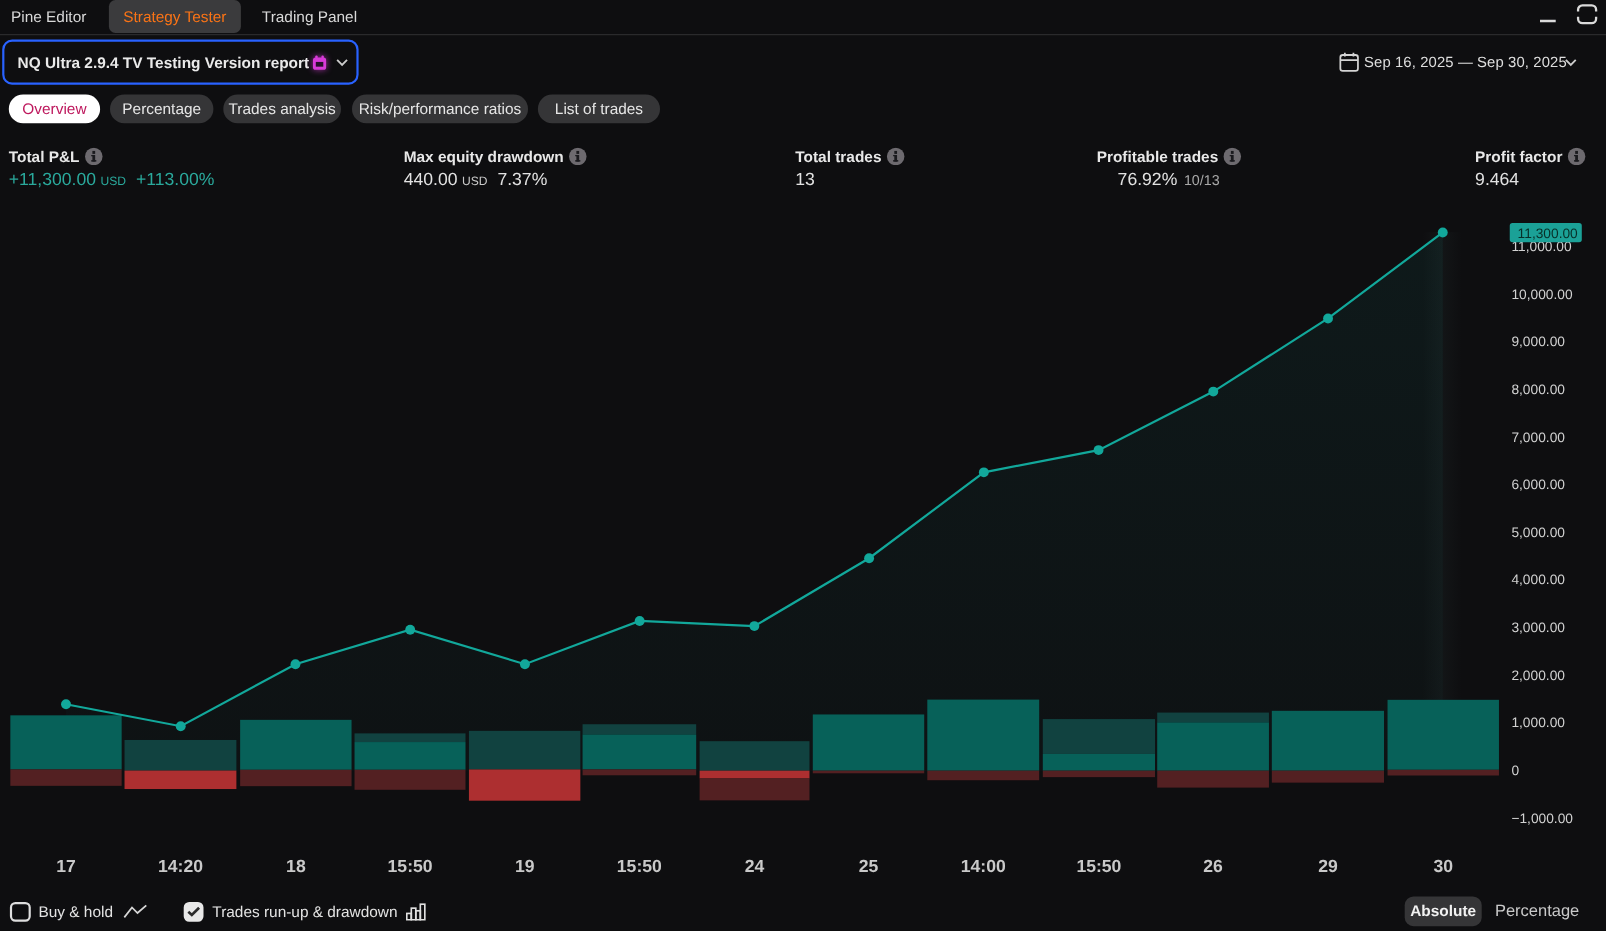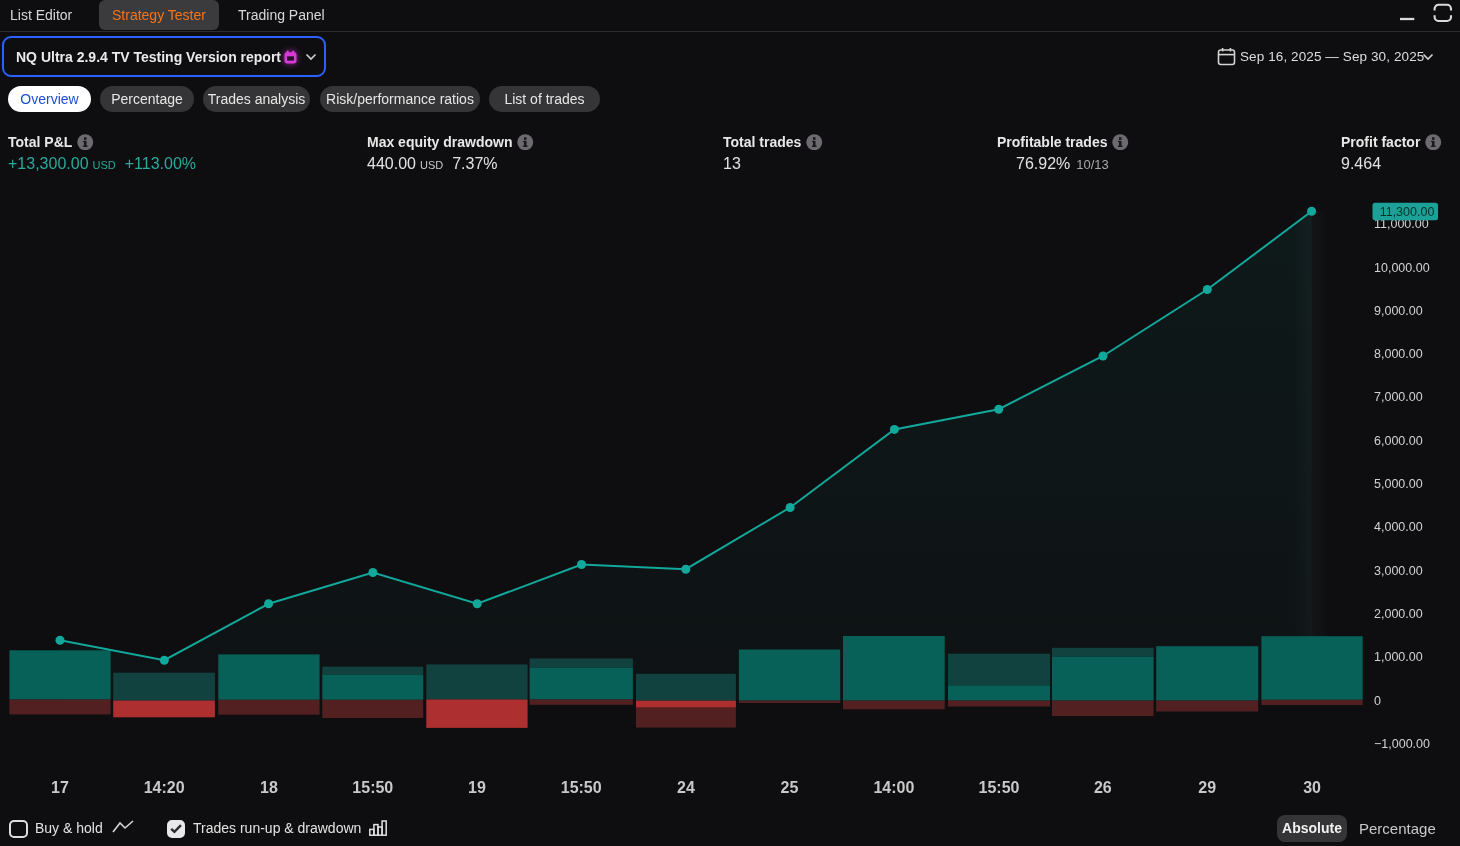--- a/index.html
+++ b/index.html
@@ -2,32 +2,32 @@
 <html><head><meta charset="utf-8"><style>
 * { margin:0; padding:0; box-sizing:border-box; }
 html,body { width:1460px; height:846px; background:#0e0e10; overflow:hidden;
   font-family:"Liberation Sans",sans-serif; position:relative; }
 .abs { position:absolute; }
 .topbar { left:0; top:0; width:1460px; height:32px; border-bottom:1.5px solid #2e2e30; }
 .toptab { position:absolute; top:0; height:30px; line-height:30px; font-size:14px; color:#d8d8d8; }
 .toptab.sel { background:#3b3b3d; border-radius:6px; color:#f97316; }
 .pill { position:absolute; top:86px; height:26px; line-height:26px; border-radius:13px; background:#353537;
   color:#e6e6e6; font-size:14px; text-align:center; }
-.pill.sel { background:#ffffff; color:#1d4ed8; }
+.pill.sel { background:#ffffff; color:#be185d; }
 .slabel { position:absolute; top:133px; font-size:14px; font-weight:bold; color:#e8e8e8; display:flex; align-items:flex-end; gap:5px; height:17px;}
 .sval { position:absolute; top:155px; font-size:16px; color:#e2e2e2; display:flex; align-items:baseline; height:19px;}
 .teal { color:#2aa99c; }
 .info { display:inline-flex; }
 .cb { position:absolute; width:18.5px; height:18.5px; border:2px solid #dedede; border-radius:5px; background:transparent; }
 .cb.on { background:#e8e8e8; border-color:#e8e8e8; display:flex; align-items:center; justify-content:center; }
-.leg { position:absolute; top:820px; font-size:14px; color:#e3e3e3; display:flex; align-items:flex-start; height:17px; }
+.leg { position:absolute; top:820px; font-size:14px; color:#e3e3e3; display:flex; align-items:center; height:17px; }
 </style></head><body>
 
 <div class="abs topbar"></div>
-<div class="toptab" style="left:10px">List Editor</div>
+<div class="toptab" style="left:10px">Pine Editor</div>
 <div class="toptab sel" style="left:99px;padding:0 13px">Strategy Tester</div>
 <div class="toptab" style="left:238px">Trading Panel</div>
 <svg width="18" height="24" viewBox="0 0 18 24" style="position:absolute;left:1398px;top:0px">
     <line x1="2" y1="19" x2="16.3" y2="19" stroke="#dadada" stroke-width="2.3"></line>
   </svg>
 <svg width="20" height="24" viewBox="0 0 20 24" style="position:absolute;left:1433px;top:0px">
     <path d="M1.6 10.5 V8.8 A4 4 0 0 1 5.6 4.8 H14 A4 4 0 0 1 18 8.8 V10.5 M18 15.3 V17 A4 4 0 0 1 14 21 H5.6 A4 4 0 0 1 1.6 17 V15.3" fill="none" stroke="#dadada" stroke-width="2.1"></path>
   </svg>
 
 <div class="abs" style="left:2px;top:36px;width:324px;height:41px;border:2px solid #2962ff;border-radius:9px;display:flex;align-items:center;padding-left:12px">
@@ -71,21 +71,21 @@
 <div class="slabel" style="left:8px">Total P&amp;L <span class="info">
       <svg width="16.5" height="16.5" viewBox="0 0 17 17">
         <circle cx="8.5" cy="8.5" r="8.2" fill="#6d6a6f"></circle>
         <rect x="7.2" y="3.3" width="2.6" height="2.8" fill="#1a1a1e"></rect>
         <rect x="7.2" y="7.1" width="2.6" height="6.2" fill="#1a1a1e"></rect>
         <rect x="6.1" y="11.9" width="4.8" height="1.4" fill="#1a1a1e"></rect>
         <rect x="6.1" y="7.1" width="2" height="1.2" fill="#1a1a1e"></rect>
       </svg>
     </span></div>
 <div class="sval" style="left:8px">
-    <span class="teal">+13,300.00</span>
+    <span class="teal">+11,300.00</span>
     <span class="teal" style="font-size:11px;margin-left:4px">USD</span>
     <span class="teal" style="margin-left:9px">+113.00%</span>
   </div>
 
 <div class="slabel" style="left:367px">Max equity drawdown <span class="info">
       <svg width="16.5" height="16.5" viewBox="0 0 17 17">
         <circle cx="8.5" cy="8.5" r="8.2" fill="#6d6a6f"></circle>
         <rect x="7.2" y="3.3" width="2.6" height="2.8" fill="#1a1a1e"></rect>
         <rect x="7.2" y="7.1" width="2.6" height="6.2" fill="#1a1a1e"></rect>
         <rect x="6.1" y="11.9" width="4.8" height="1.4" fill="#1a1a1e"></rect>

